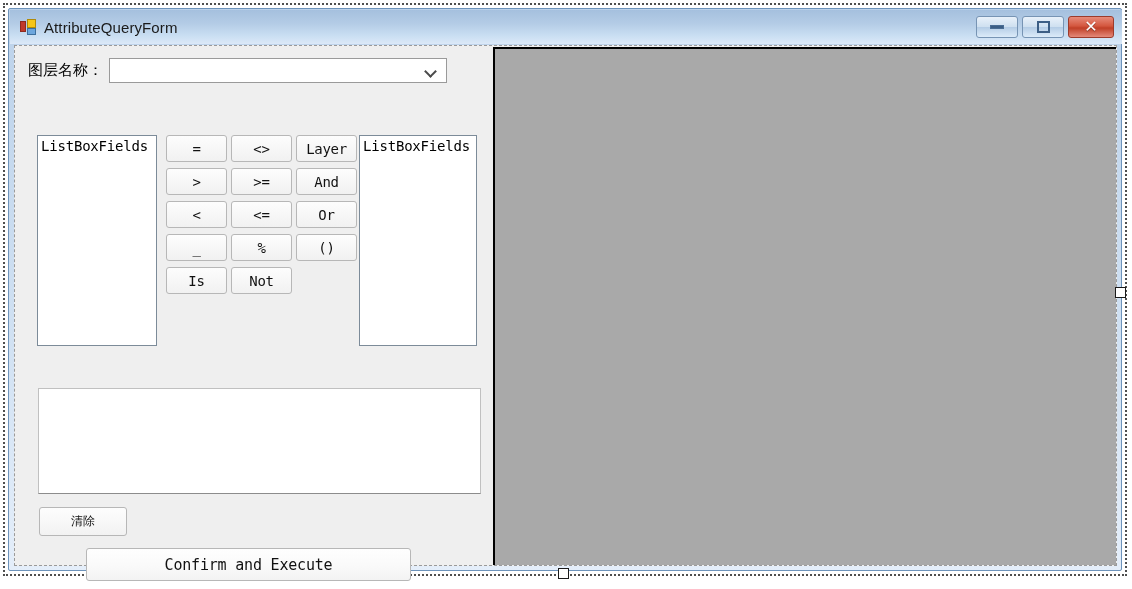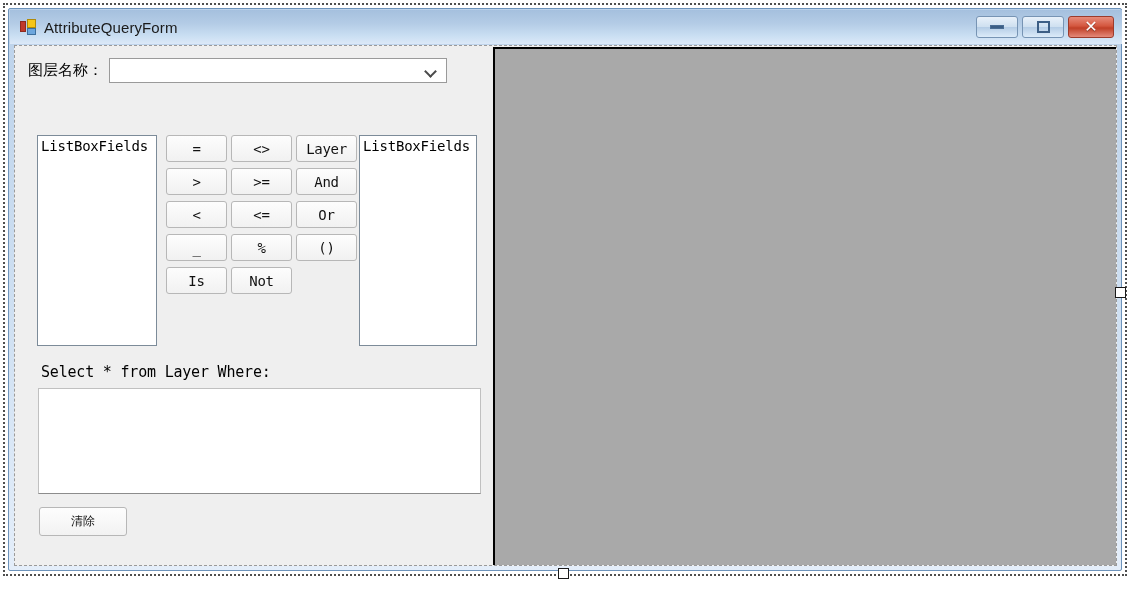--- a/index.html
+++ b/index.html
@@ -397,26 +397,26 @@
           <button class="op-btn">()</button>
           <button class="op-btn">Is</button>
           <button class="op-btn">Not</button>
           <button class="op-btn empty"></button>
         </div>
 
         <div class="listbox" id="listbox-values">
           <div class="listbox-item">ListBoxFields</div>
         </div>
 
-        <div id="sql-label">Select * from Layer Where:</div>
 
         <textarea id="sql-textbox" placeholder="" style=""></textarea>
 
         <button id="clear-button">清除</button>
 
+        <button id="confirm-button">Confirm and Execute</button>
       </div>
 
       <div id="map-panel"></div>
 
     </div>
   </div>
 
   <div class="resize-handle" id="handle-right"></div>
   <div class="resize-handle" id="handle-bottom"></div>
 

